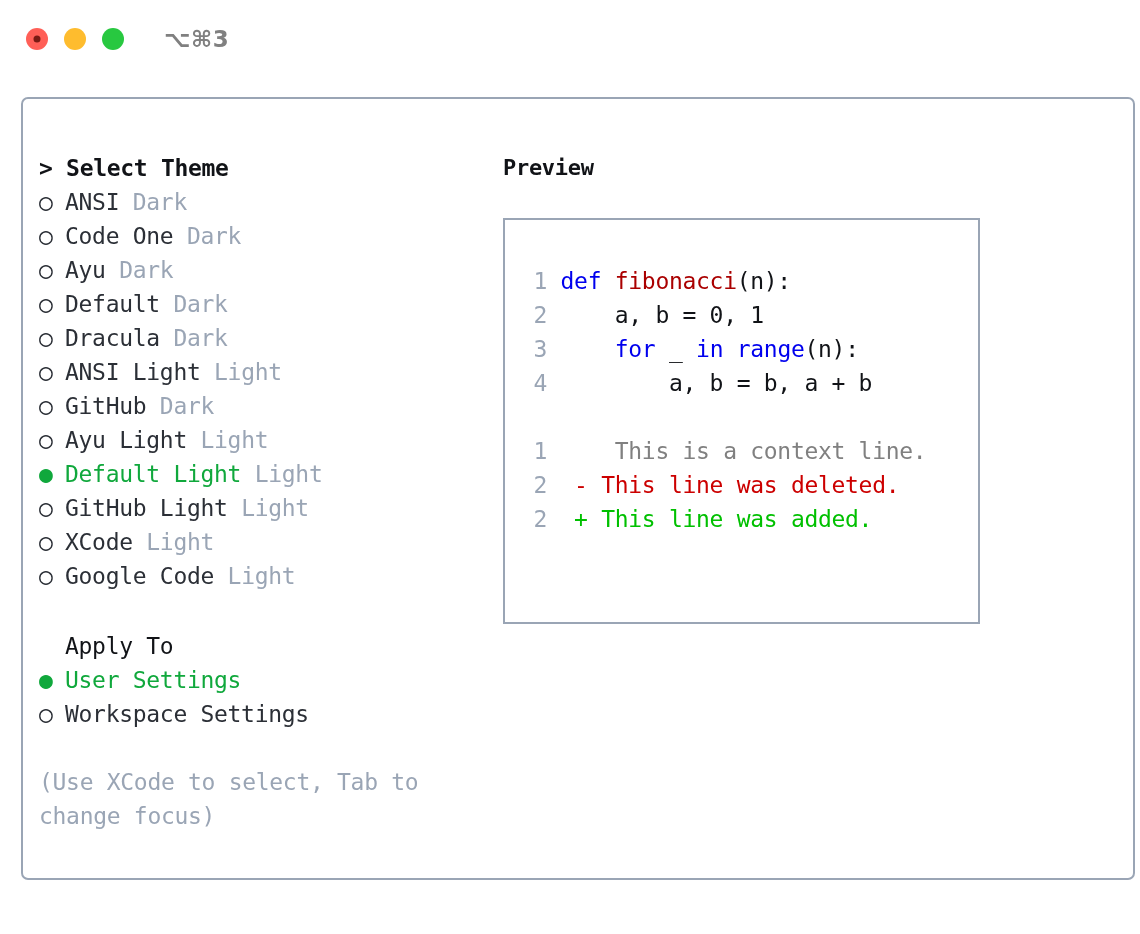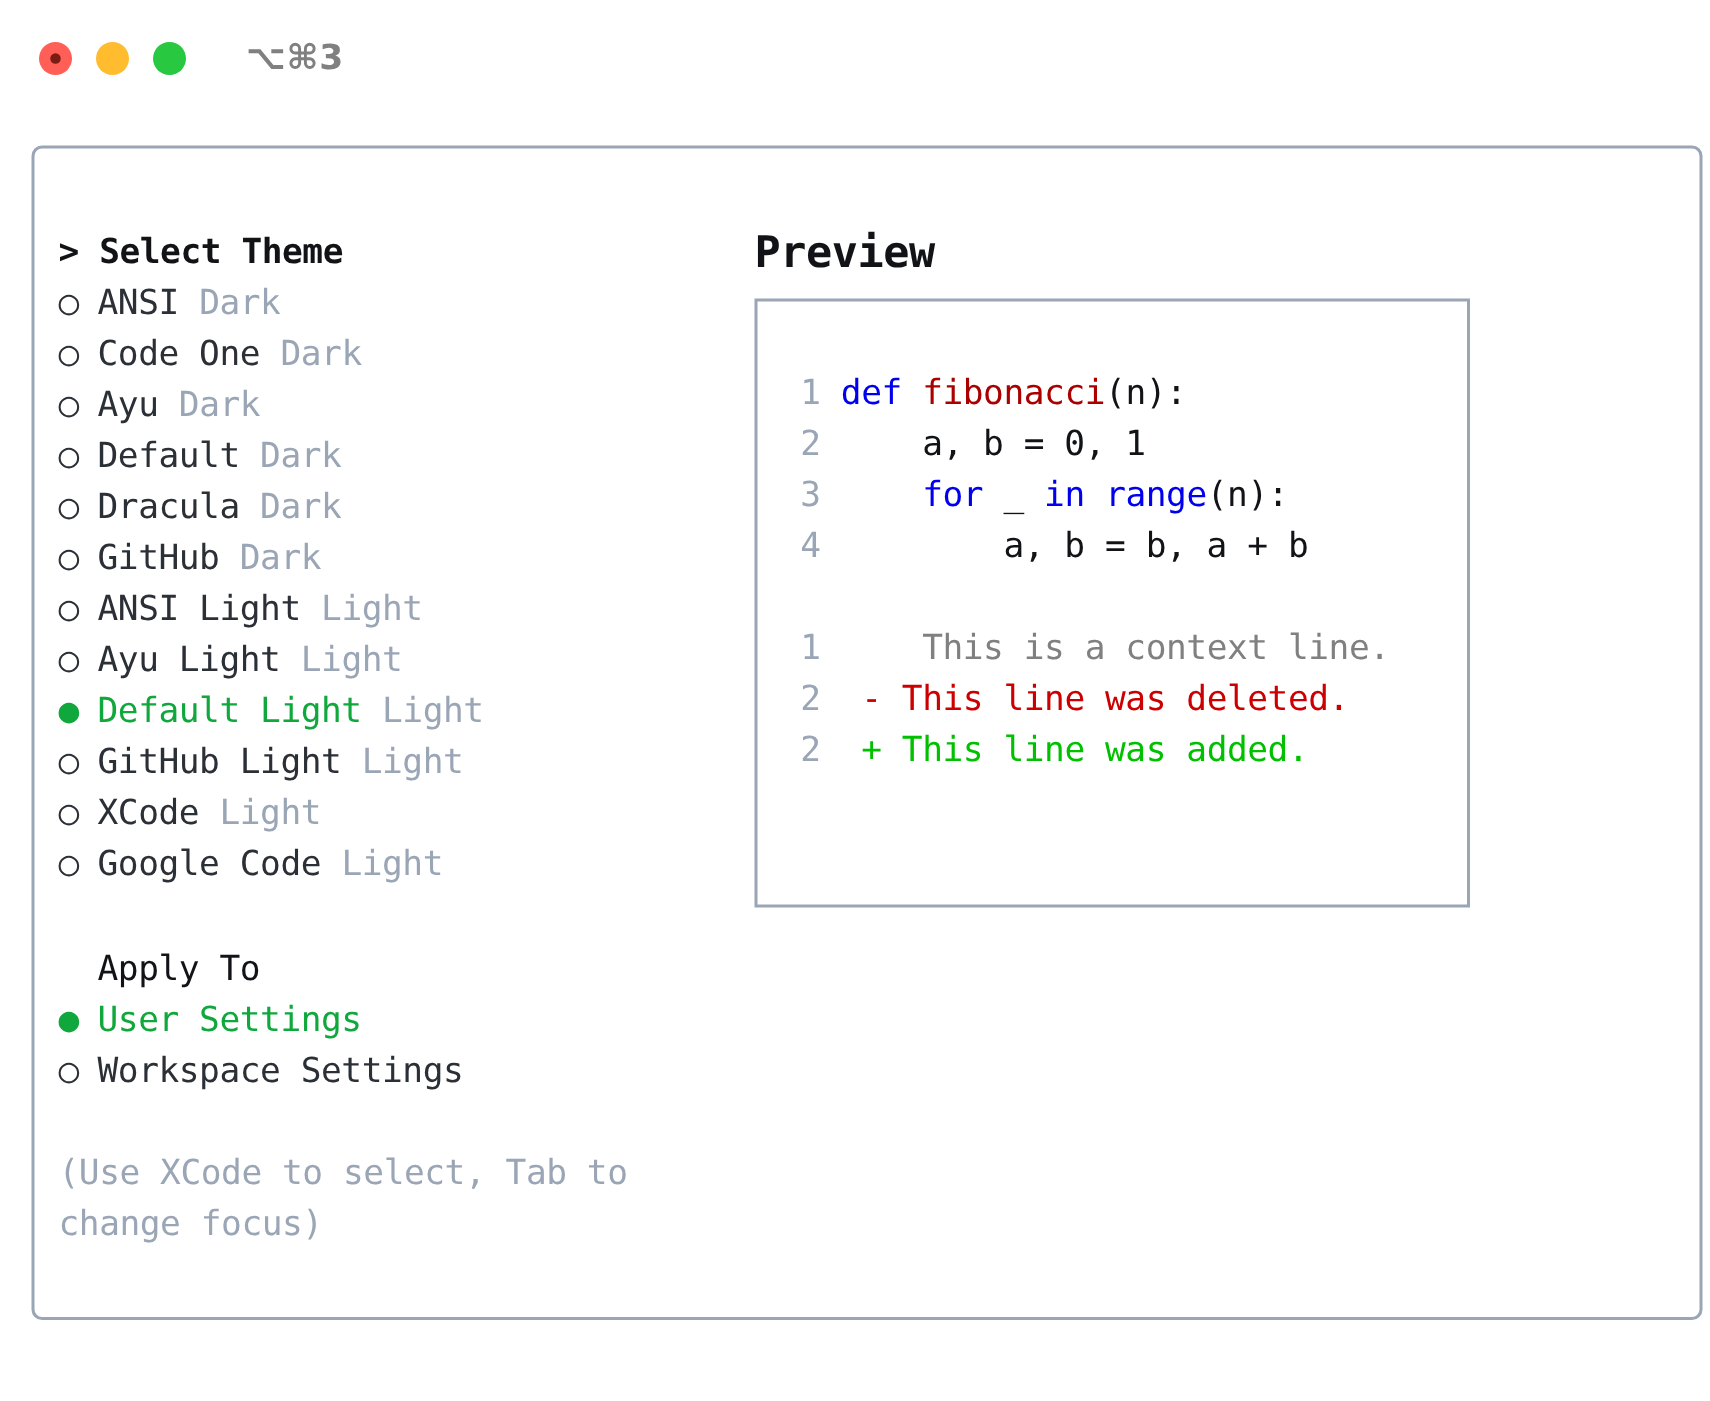--- a/index.html
+++ b/index.html
@@ -138,29 +138,29 @@
     width: 410px;
     letter-spacing: -0.3px;
   }
 
   
   .col-right {
     flex: 1;
     padding: 52px 0 0 0;
   }
   .preview-title {
-    font-size: 29px;
+    font-size: 22px;
     font-weight: 700;
     color: #111317;
     line-height: 34px;
     margin-left: 0px;
     letter-spacing: -0.3px;
   }
   .preview-box {
-    margin-top: 14px;
+    margin-top: 33px;
     width: 477px;
     height: 406px;
     border: 2px solid #9aa5b5;
     background: #ffffff;
     padding: 44px 0 0 18px;
   }
 
   .code-line {
     font-size: 23px;
     line-height: 34px;
@@ -203,22 +203,22 @@
 
       <div class="col-left">
         <div class="heading-row">&gt; Select Theme</div>
 
         <div id="theme-list">
             <div class="opt-row"><span class="bullet">○</span><span>ANSI</span> <span class="suffix">Dark</span></div>
             <div class="opt-row"><span class="bullet">○</span><span>Code One</span> <span class="suffix">Dark</span></div>
             <div class="opt-row"><span class="bullet">○</span><span>Ayu</span> <span class="suffix">Dark</span></div>
             <div class="opt-row"><span class="bullet">○</span><span>Default</span> <span class="suffix">Dark</span></div>
             <div class="opt-row"><span class="bullet">○</span><span>Dracula</span> <span class="suffix">Dark</span></div>
+            <div class="opt-row"><span class="bullet">○</span><span>ANSI Light</span> <span class="suffix">Light</span></div>
             <div class="opt-row"><span class="bullet">○</span><span>GitHub</span> <span class="suffix">Dark</span></div>
-            <div class="opt-row"><span class="bullet">○</span><span>ANSI Light</span> <span class="suffix">Light</span></div>
             <div class="opt-row"><span class="bullet">○</span><span>Ayu Light</span> <span class="suffix">Light</span></div>
             <div class="opt-row selected"><span class="bullet">●</span><span>Default Light</span> <span class="suffix">Light</span></div>
             <div class="opt-row"><span class="bullet">○</span><span>GitHub Light</span> <span class="suffix">Light</span></div>
             <div class="opt-row"><span class="bullet">○</span><span>XCode</span> <span class="suffix">Light</span></div>
             <div class="opt-row"><span class="bullet">○</span><span>Google Code</span> <span class="suffix">Light</span></div>
           </div>
 
         <div class="section-gap"></div>
 
         <div class="subheading">Apply To</div>

